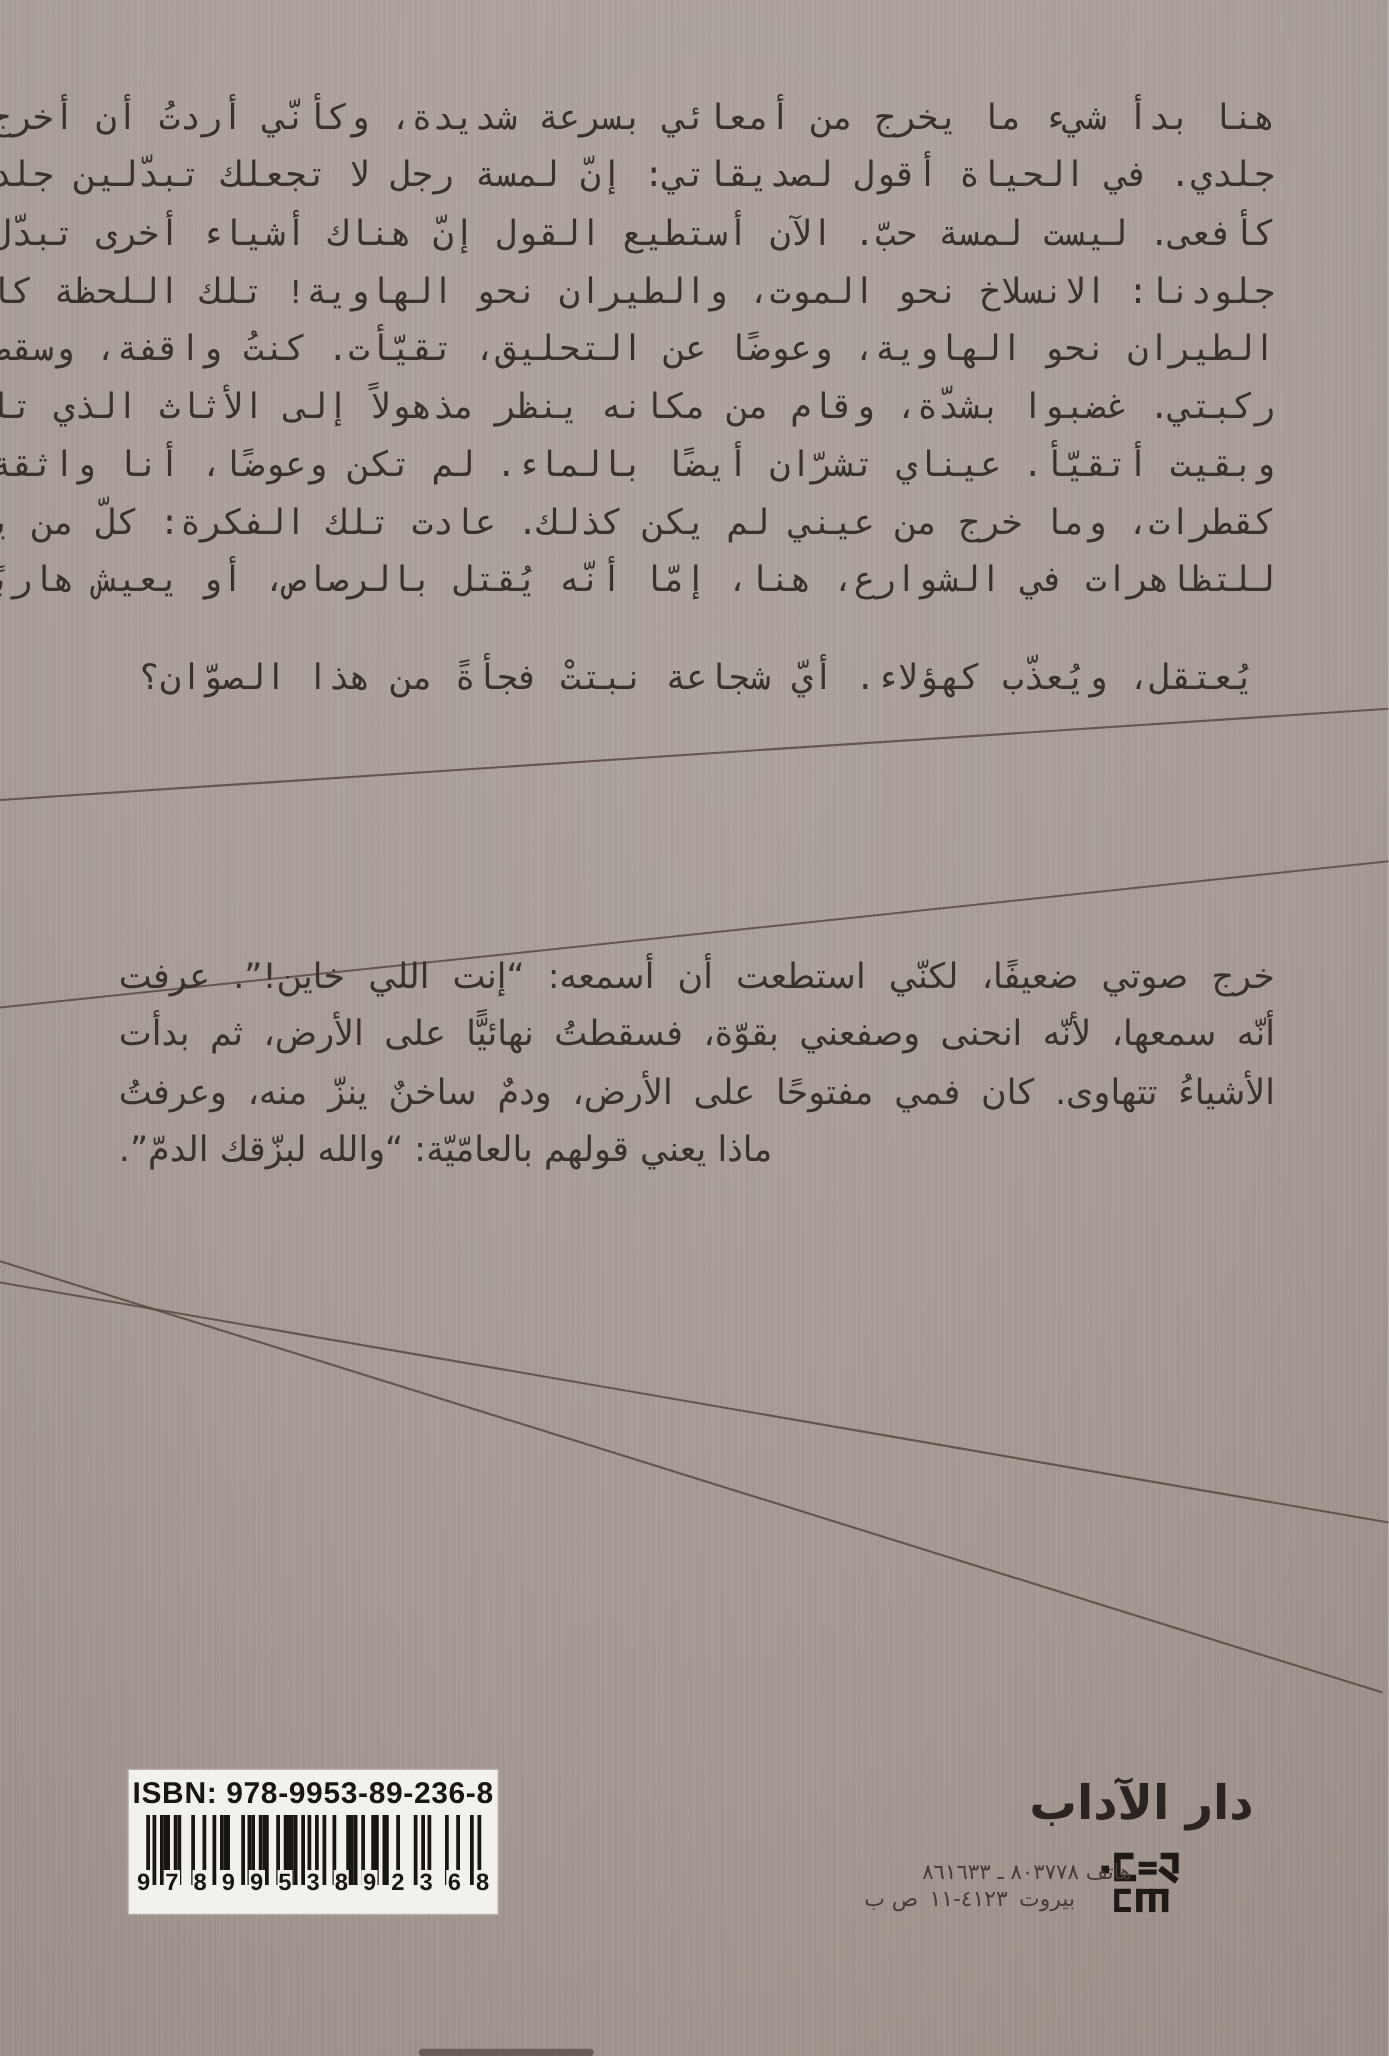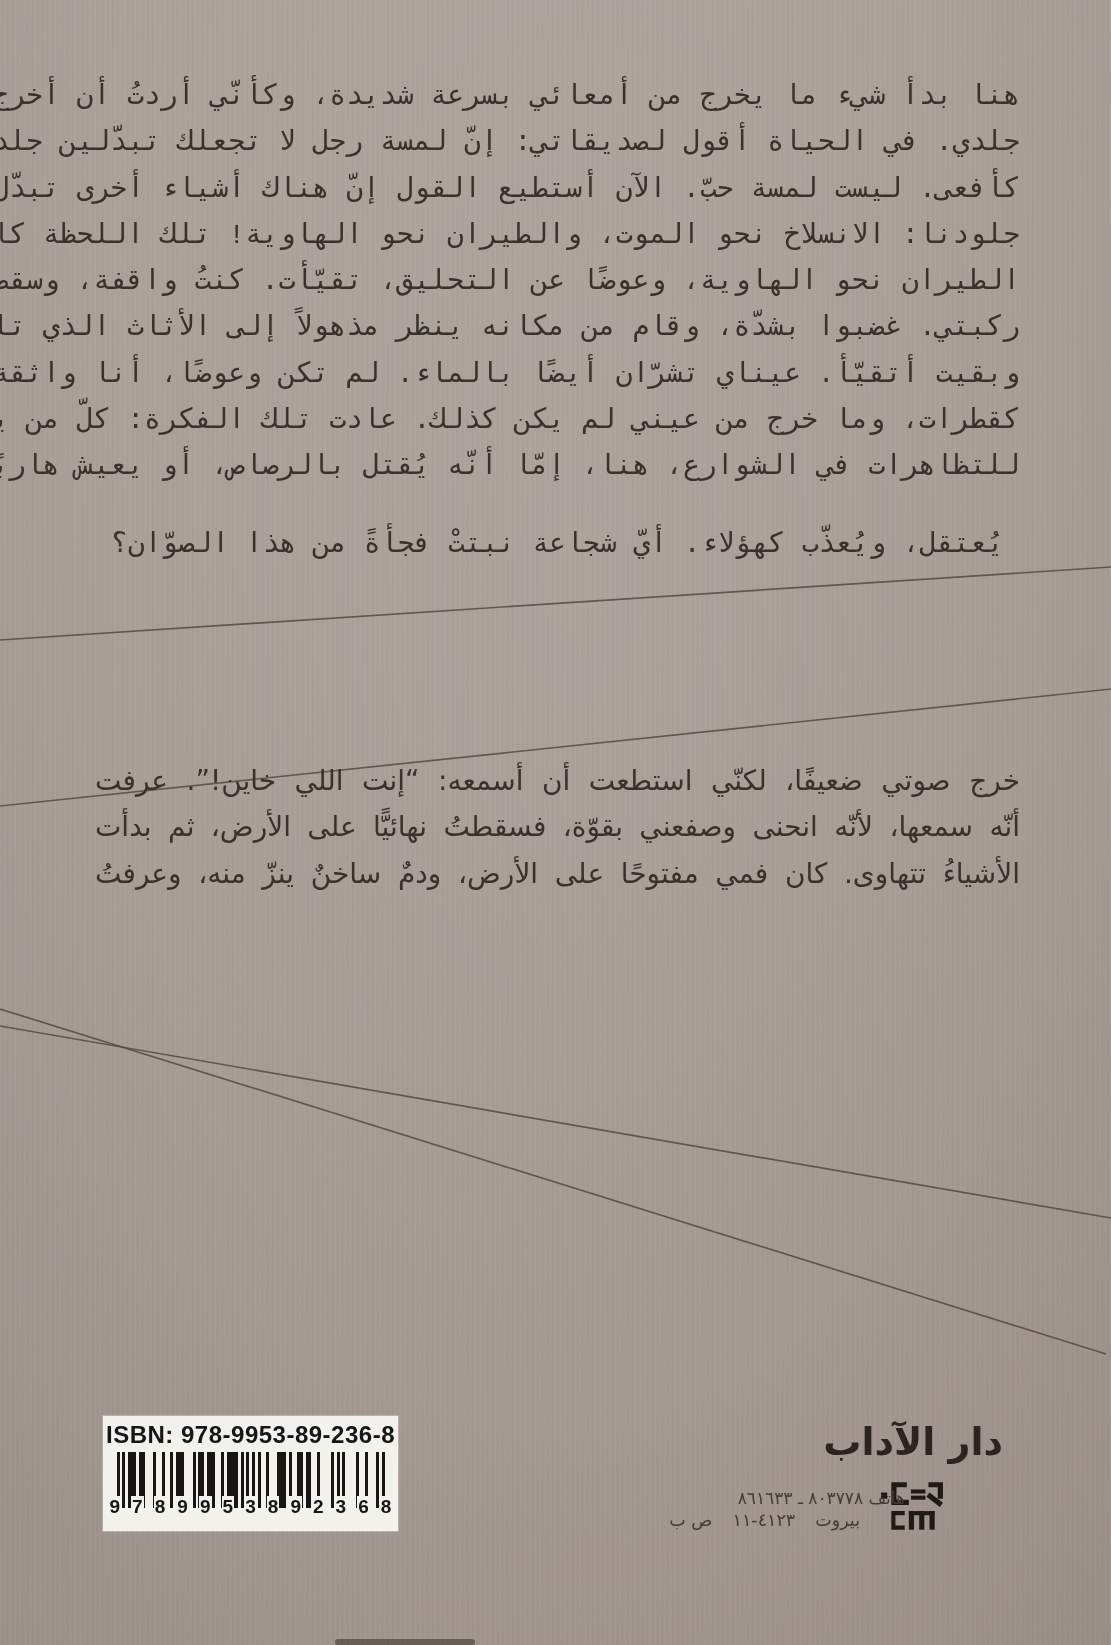--- a/index.html
+++ b/index.html
@@ -79,21 +79,21 @@
     white-space:nowrap;
   }
   .publisher-logo{width:64px;height:56px;}
   .publisher-logo .blk{fill:#1f1a16;}
   .publisher-phone{
     position:absolute;right:206px;top:1488px;
     direction:rtl;font-size:17px;color:#453c35;white-space:nowrap;
   }
   .publisher-pobox{
     position:absolute;right:251px;top:1510px;
-    display:flex;flex-direction:row;gap:20px;
+    display:flex;flex-direction:row;gap:9px;
     direction:ltr;
     font-size:17.5px;color:#453c35;white-space:nowrap;
   }
   .bottom-mark{
     position:absolute;left:335px;top:1639px;width:140px;height:6px;
     background:#3a3029;opacity:.55;border-radius:3px;
   }
 </style>
 </head>
 <body>
@@ -116,20 +116,21 @@
     <div class="t-line">ركبتي. غضبوا بشدّة، وقام من مكانه ينظر مذهولاً إلى الأثاث الذي تلوّث،</div>
     <div class="t-line">وبقيت أتقيّأ. عيناي تشرّان أيضًا بالماء. لم تكن وعوضًا، أنا واثقة، الدمع يتساقط</div>
     <div class="t-line">كقطرات، وما خرج من عيني لم يكن كذلك. عادت تلك الفكرة: كلّ من يخرج</div>
     <div class="t-line">للتظاهرات في الشوارع، هنا، إمّا أنّه يُقتل بالرصاص، أو يعيش هاربًا متخفيًا؛ أو</div>
     <div class="t-line align-center">يُعتقل، ويُعذّب كهؤلاء. أيّ شجاعة نبتتْ فجأةً من هذا الصوّان؟</div>
   </div>
 <div id="paragraph-2" class="arabic-par">
     <div class="t-line">خرج صوتي ضعيفًا، لكنّي استطعت أن أسمعه: “إنت اللي خاين!”. عرفت</div>
     <div class="t-line">أنّه سمعها، لأنّه انحنى وصفعني بقوّة، فسقطتُ نهائيًّا على الأرض، ثم بدأت</div>
     <div class="t-line">الأشياءُ تتهاوى. كان فمي مفتوحًا على الأرض، ودمٌ ساخنٌ ينزّ منه، وعرفتُ</div>
+    <div class="t-line align-left">ماذا يعني قولهم بالعامّيّة: “والله لبزّقك الدمّ”.</div>
   </div>
 
 <div class="isbn-box">
   <div class="isbn-label">ISBN: 978-9953-89-236-8</div>
   <div class="barcode-bars" id="barcode-bars">
       <div class="bar" style="left: 0px; width: 3.07105px;"></div>
       <div class="bar" style="left: 5.64211px; width: 3.07105px;"></div>
       <div class="bar" style="left: 11.2842px; width: 3.07105px;"></div>
       <div class="bar" style="left: 14.1053px; width: 3.07105px;"></div>
       <div class="bar" style="left: 16.9263px; width: 3.07105px;"></div>

